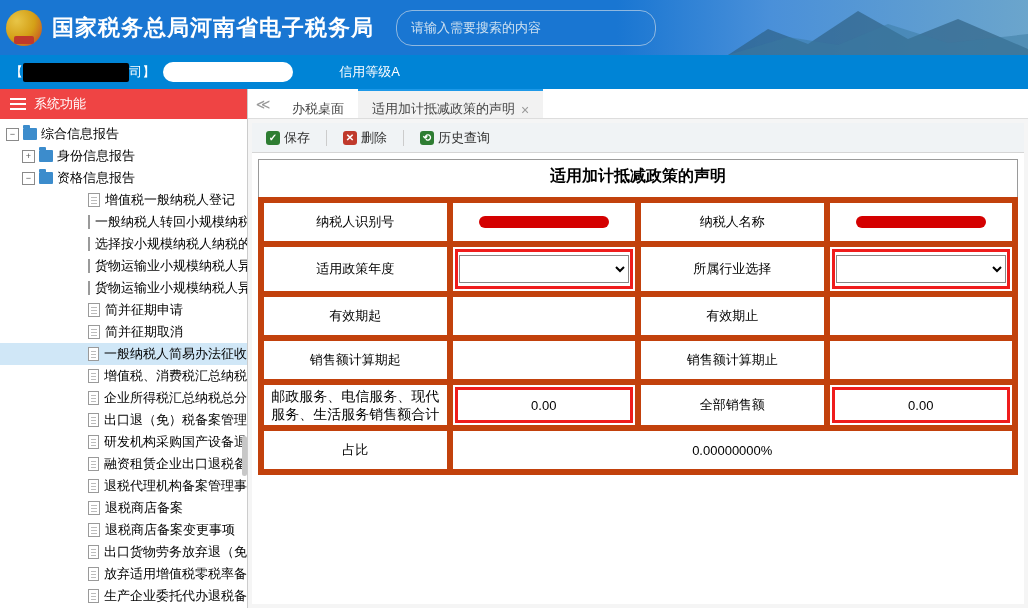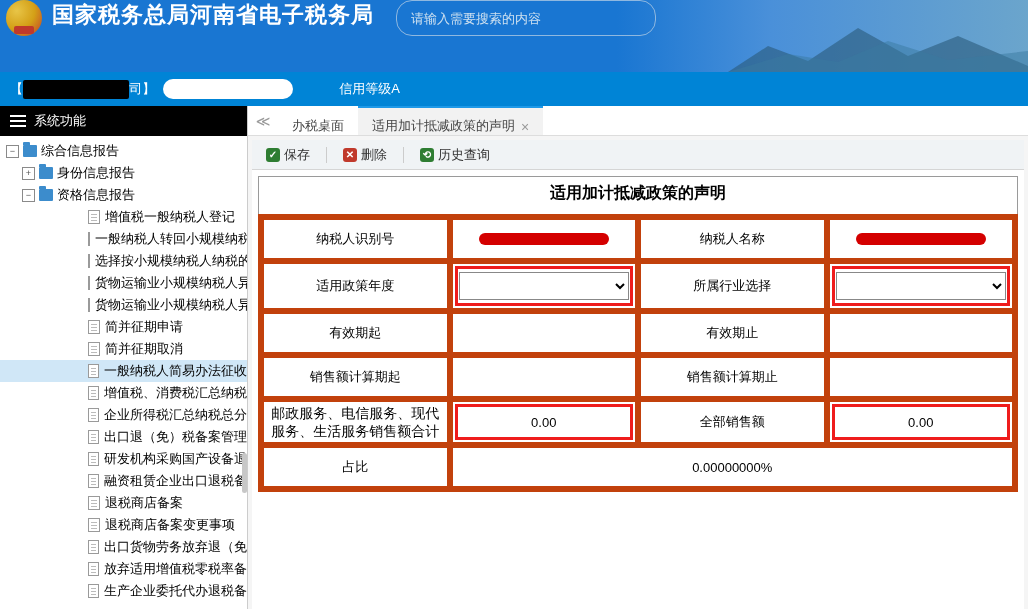--- a/index.html
+++ b/index.html
@@ -1,30 +1,30 @@
 <!DOCTYPE html>
 <html><head>
 <meta charset="utf-8">
 <style>
 *{box-sizing:border-box;margin:0;padding:0;font-family:"Microsoft YaHei",Arial,sans-serif;font-size:13px}
 body{width:1028px;height:609px;overflow:hidden;background:#fff}
-.header{height:72px;background:linear-gradient(to right,#1976d2 0%,#1976d2 60%,#4a90d9 75%,#6ba5cc 100%);display:flex;align-items:flex-start;position:relative}
+.header{height:55px;background:linear-gradient(to right,#1976d2 0%,#1976d2 60%,#4a90d9 75%,#6ba5cc 100%);display:flex;align-items:center;position:relative}
 .logo{width:36px;height:36px;margin-left:6px;background:radial-gradient(circle at 30% 30%,#e8c547 0%,#d4a017 50%,#c0392b 100%);border-radius:50%;position:relative}
 .logo::after{content:"";position:absolute;bottom:2px;left:8px;width:20px;height:8px;background:#c0392b;border-radius:2px}
 .site-title{color:#fff;font-size:22px;font-weight:bold;margin-left:10px;letter-spacing:1px}
 .search-box{margin-left:22px;width:260px;height:32px;border:1px solid #8fb8e0;border-radius:16px;background:transparent;color:#cde0f0;padding:17px 14px;outline:none}
 .search-box::placeholder{color:#cde0f0}
 .mountains{position:absolute;right:0;bottom:0;width:300px;height:56px;pointer-events:none}
 .subheader{height:34px;background:#0084d6;display:flex;align-items:center;color:#fff;padding-left:10px}
 .sub-mask{background:#000;color:#000;padding:2px 6px;border-radius:2px}
 .sub-white{background:#fff;width:130px;height:20px;border-radius:10px;margin-left:8px}
 .sub-credit{margin-left:46px}
 .body-wrap{display:flex;height:519px}
 .sidebar{width:248px;border-right:1px solid #ccc;display:flex;flex-direction:column}
-.sidebar-title{background:#000000;color:#fff;height:30px;display:flex;align-items:center;padding-left:10px}
+.sidebar-title{background:#ef4444;color:#fff;height:30px;display:flex;align-items:center;padding-left:10px}
 .menu-icon{display:inline-block;width:16px;height:12px;margin-right:8px;background:linear-gradient(#fff 0 2px,transparent 2px 5px,#fff 5px 7px,transparent 7px 10px,#fff 10px 12px)}
 .tree{flex:1;overflow-y:auto;padding:4px 0;background:#fff}
 .tree-row{display:flex;align-items:center;height:22px;padding-left:6px;cursor:pointer;white-space:nowrap;overflow:hidden}
 .tree-row.selected{background:#d0e7f7}
 .expander{width:13px;height:13px;border:1px solid #8a8a8a;display:flex;align-items:center;justify-content:center;font-size:9px;line-height:1;color:#555;margin-right:4px;background:#fff}
 .folder{width:14px;height:12px;background:#3c8ccc;margin-right:4px;position:relative;border-radius:1px}
 .folder::before{content:"";position:absolute;top:-3px;left:0;width:7px;height:3px;background:#3c8ccc;border-radius:1px 1px 0 0}
 .doc{width:12px;height:14px;background:#fff;border:1px solid #9a9a9a;margin-right:5px;position:relative}
 .doc::after{content:"";position:absolute;top:3px;left:2px;right:2px;height:1px;background:#bbb;box-shadow:0 3px 0 #bbb,0 6px 0 #bbb}
 .ind1{padding-left:22px}
@@ -147,20 +147,24 @@
           <div class="tree-row ind3">
             <span class="doc"></span>
             <span>研发机构采购国产设备退</span>
           </div>
           <div class="tree-row ind3">
             <span class="doc"></span>
             <span>融资租赁企业出口退税备</span>
           </div>
           <div class="tree-row ind3">
             <span class="doc"></span>
+            <span>退税代理机构备案管理事</span>
+          </div>
+          <div class="tree-row ind3">
+            <span class="doc"></span>
             <span>退税商店备案</span>
           </div>
           <div class="tree-row ind3">
             <span class="doc"></span>
             <span>退税商店备案变更事项</span>
           </div>
           <div class="tree-row ind3">
             <span class="doc"></span>
             <span>出口货物劳务放弃退（免</span>
           </div>

